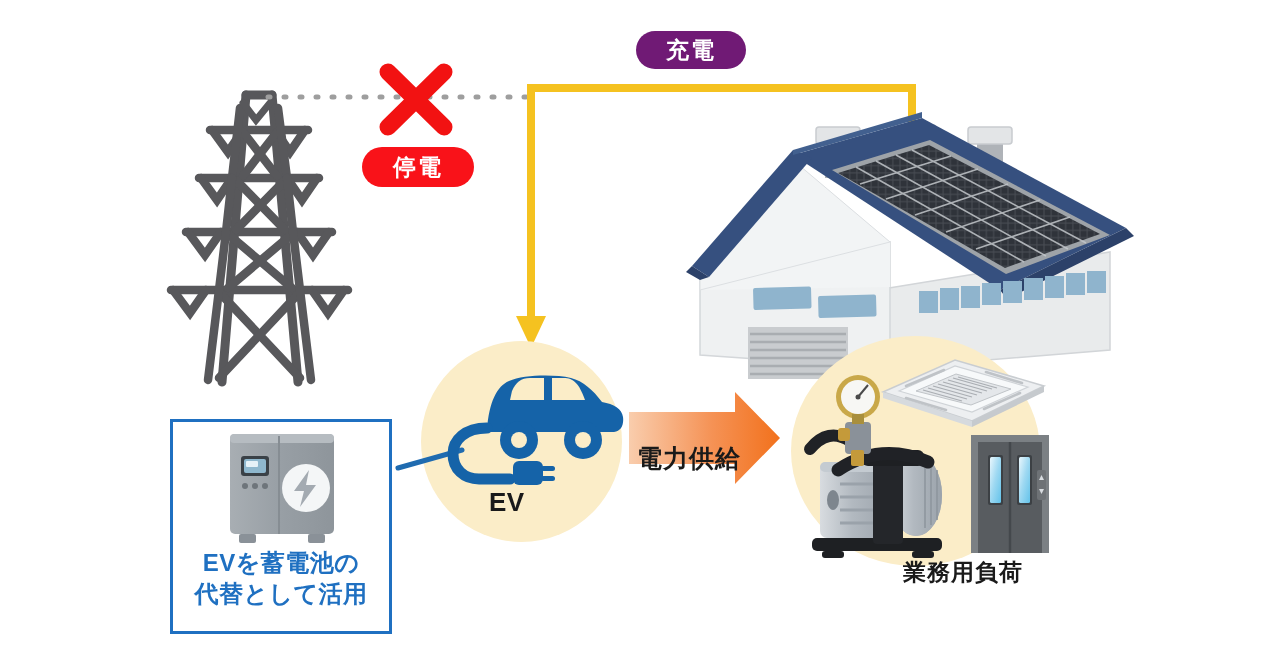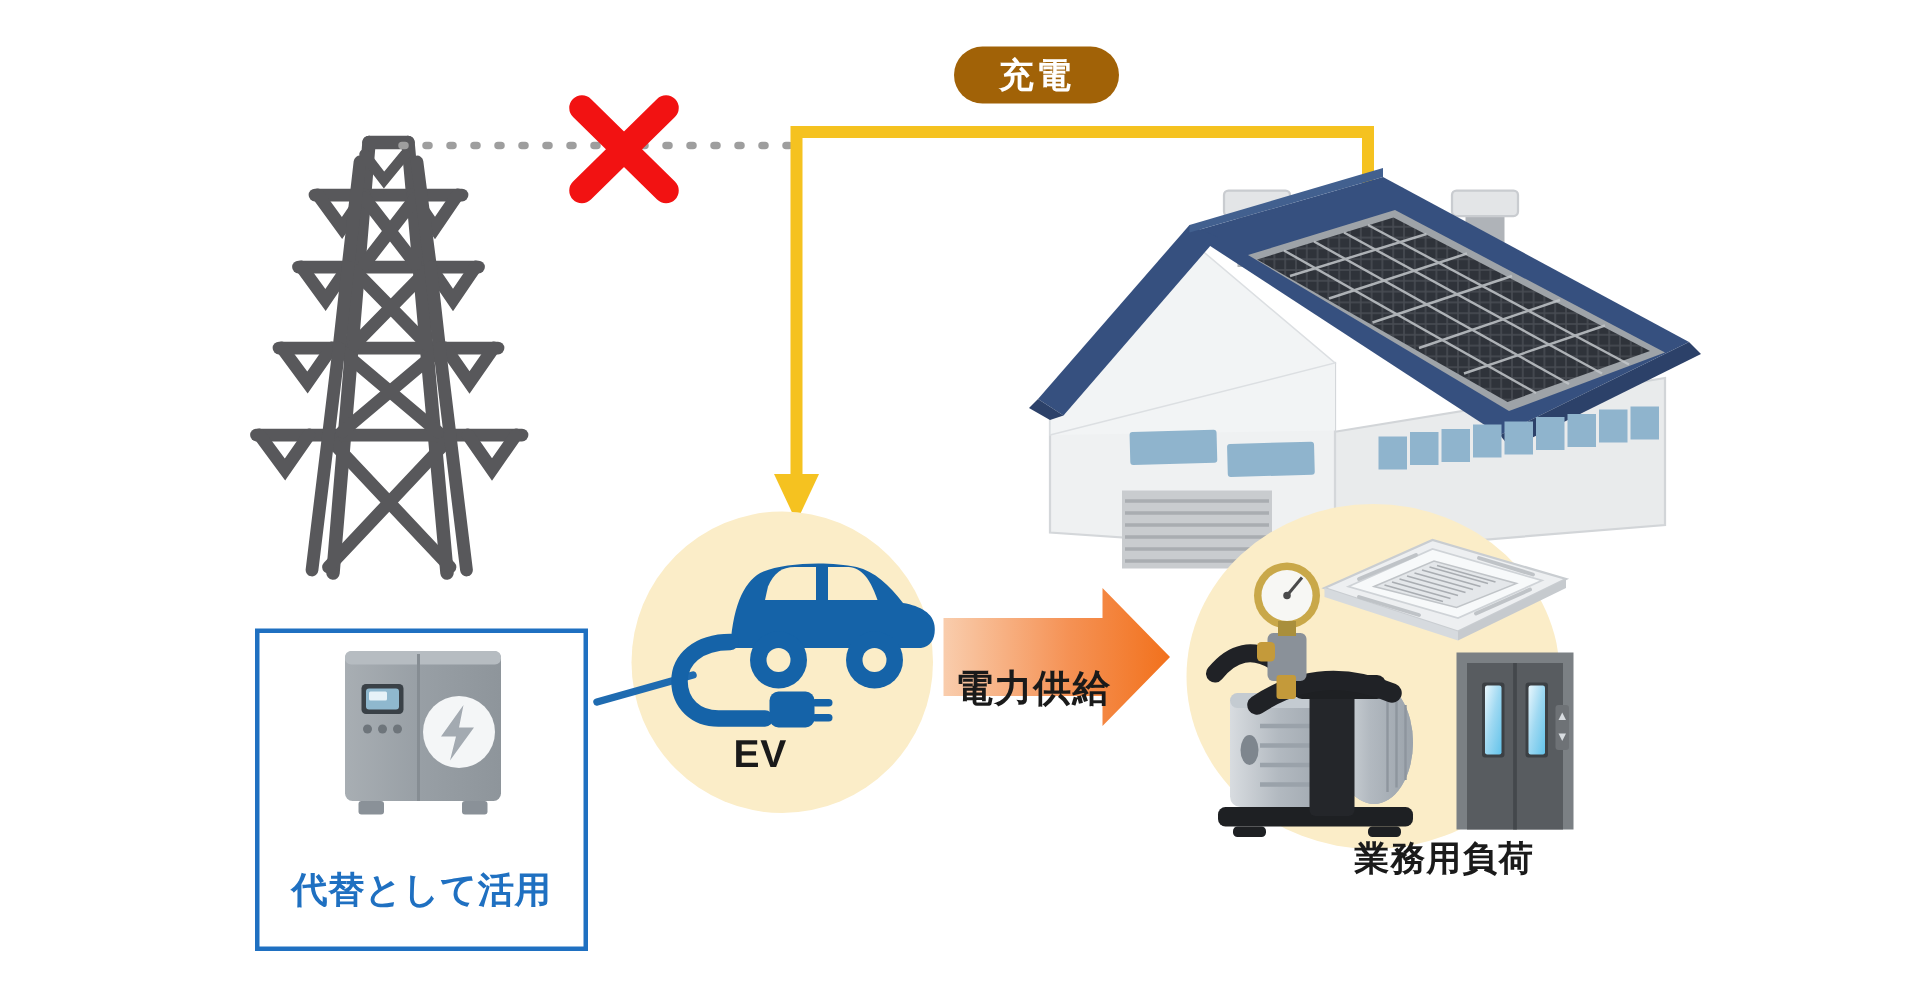--- a/index.html
+++ b/index.html
@@ -27,21 +27,21 @@
     justify-content: center;
     color: #ffffff;
     font-weight: bold;
     letter-spacing: 2px;
     border-radius: 999px;
     white-space: nowrap;
   }
   #badge-charging {
     left: 636px; top: 31px;
     width: 110px; height: 38px;
-    background: #a16207;
+    background: #701a75;
     font-size: 23px;
   }
   #badge-outage {
     left: 362px; top: 147px;
     width: 112px; height: 40px;
     background: #F91219;
     font-size: 23px;
   }
 
   
@@ -396,24 +396,25 @@
       <rect x="73" y="35" width="12" height="6" rx="1" fill="#E6F2F8"></rect>
       <circle cx="72" cy="60" r="3" fill="#6E757B"></circle>
       <circle cx="82" cy="60" r="3" fill="#6E757B"></circle>
       <circle cx="92" cy="60" r="3" fill="#6E757B"></circle>
       <circle cx="133" cy="62" r="24" fill="#F4F6F7"></circle>
       <polygon points="136,44 121,65 131,65 127,81 143,59 133,59" fill="#A3AAB1"></polygon>
       <rect x="66" y="108" width="17" height="9" rx="2" fill="#8A9198"></rect>
       <rect x="135" y="108" width="17" height="9" rx="2" fill="#8A9198"></rect>
     </svg>
     <div id="battery-caption">
-      <br>
+      <span>EVを蓄電池の</span><br>
       <span>代替として活用</span>
     </div>
   </div>
 
   <div id="badge-charging" class="badge">充電</div>
+  <div id="badge-outage" class="badge">停電</div>
 
   <div id="label-ev" class="plain-label">EV</div>
   <div id="label-load" class="plain-label">業務用負荷</div>
   <div id="label-supply" class="plain-label">電力供給</div>
 
 </div>
 
 </body></html>

